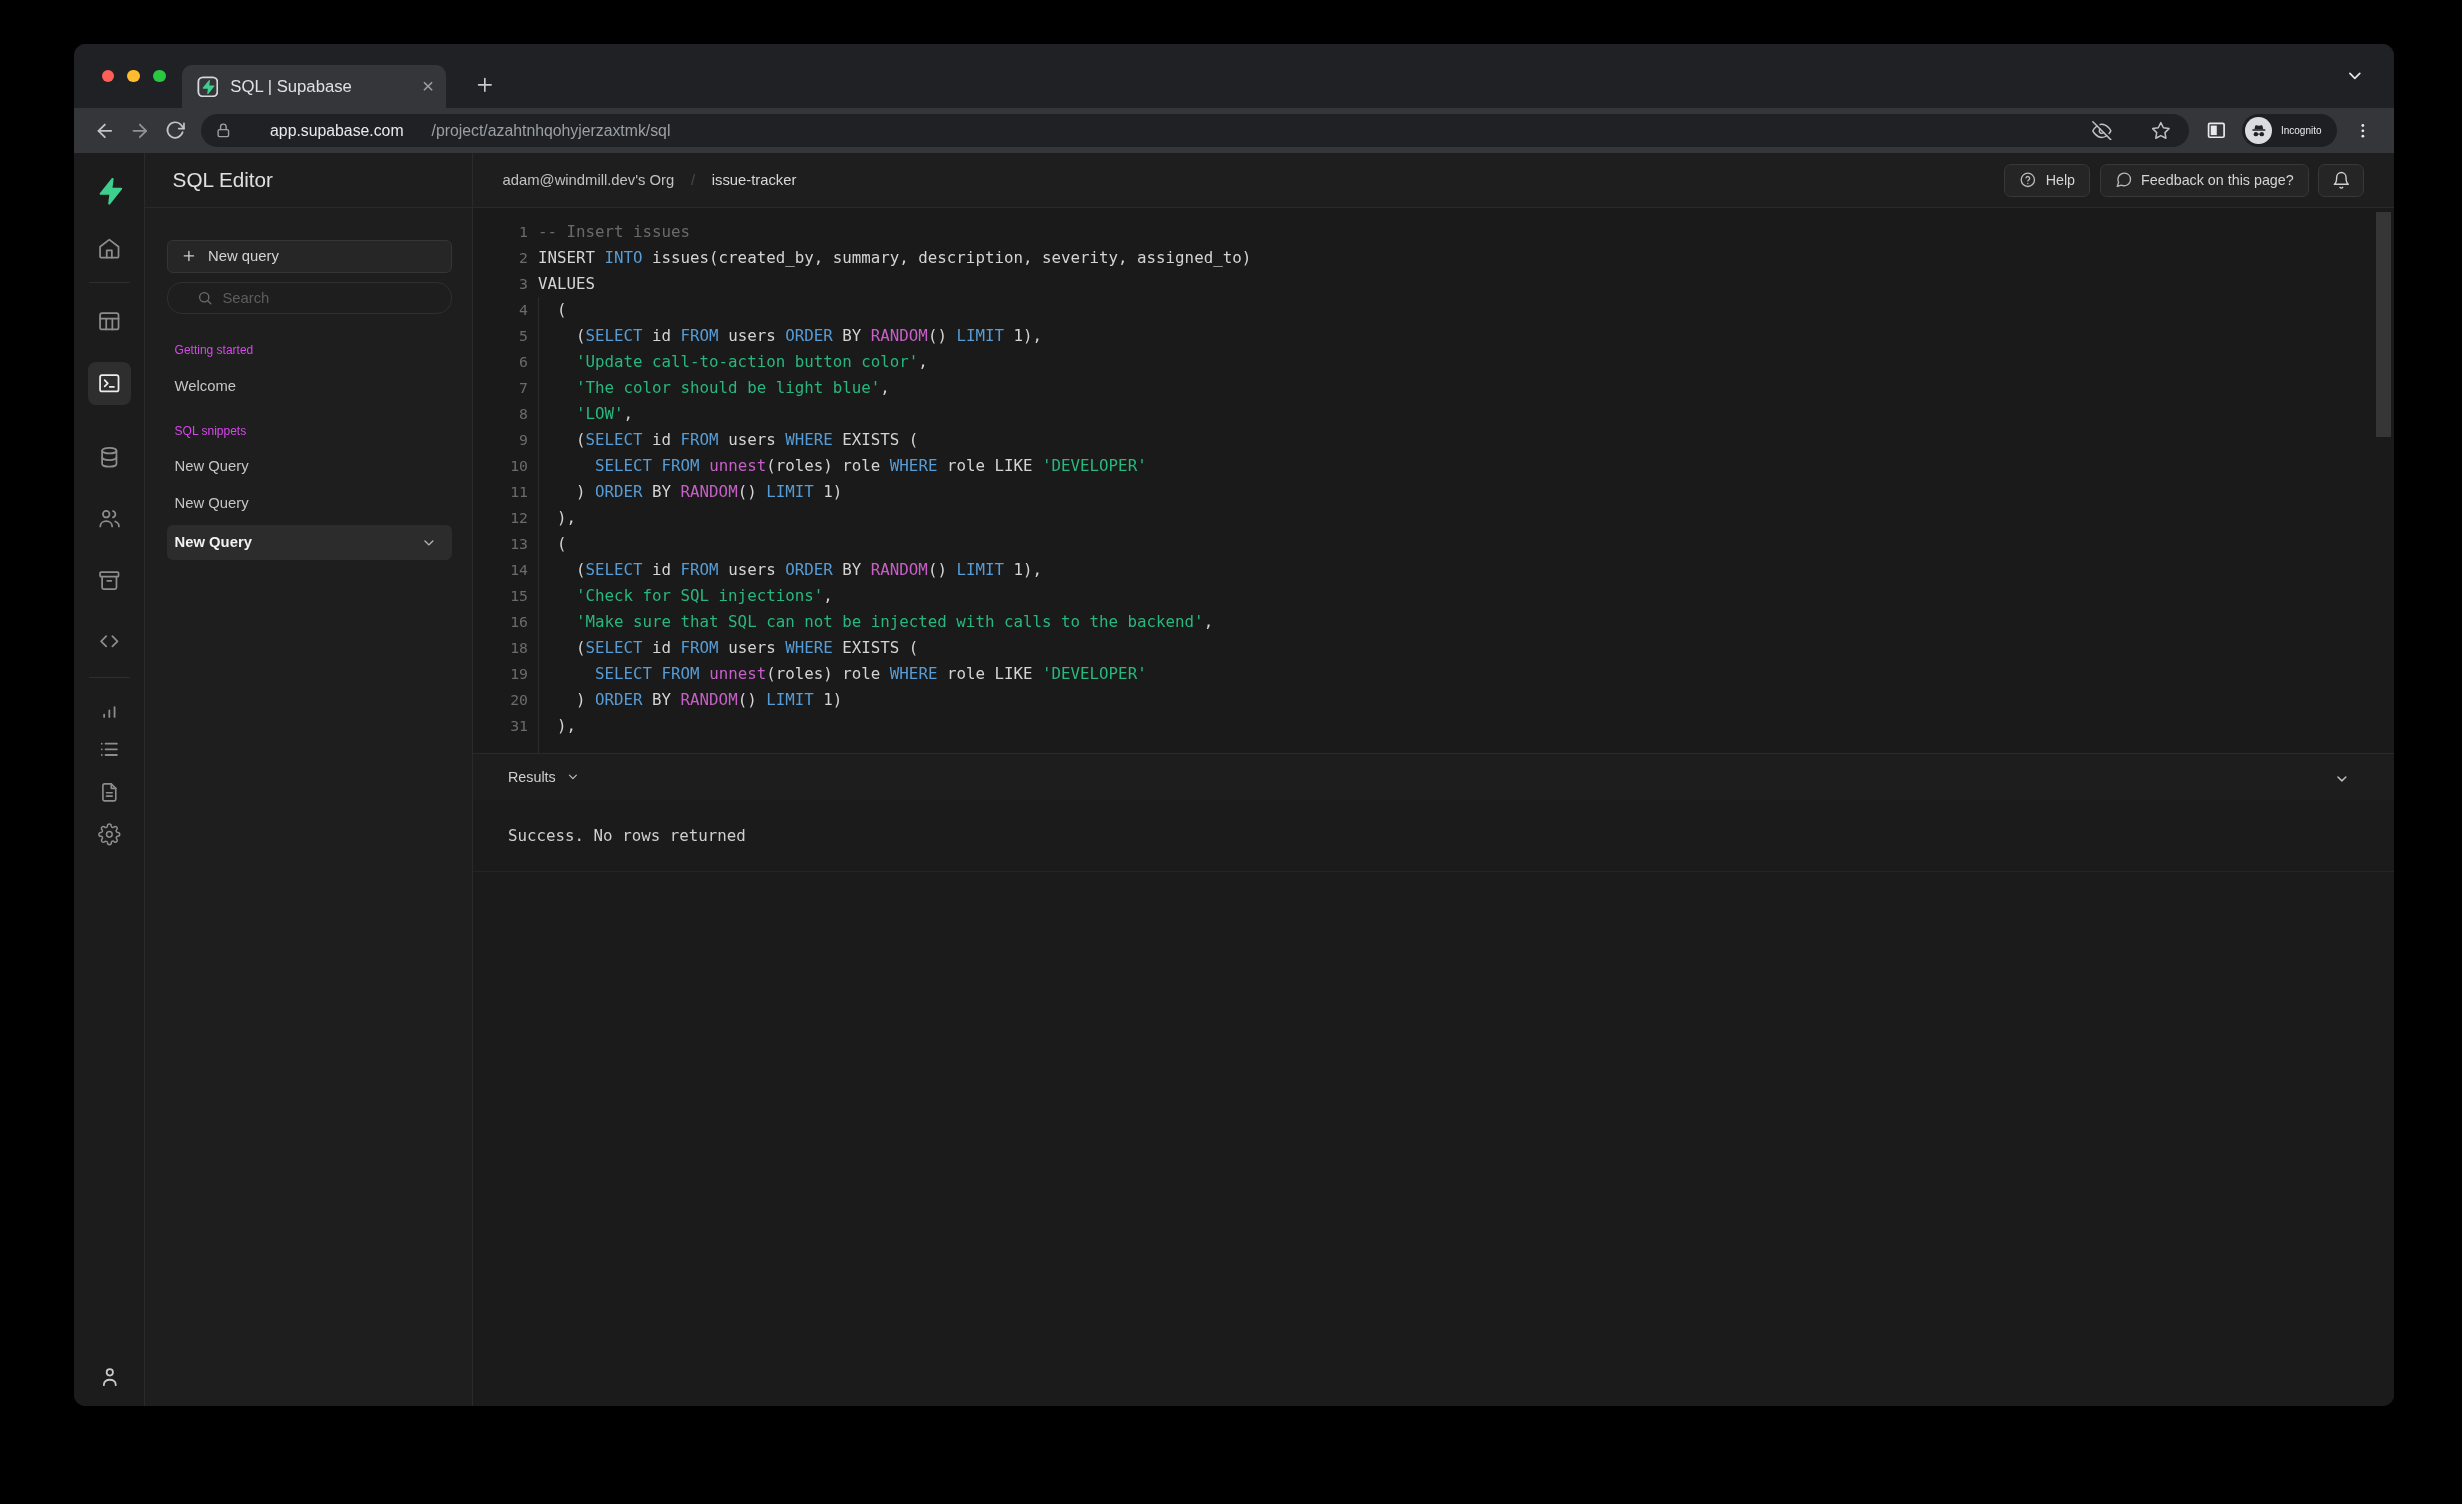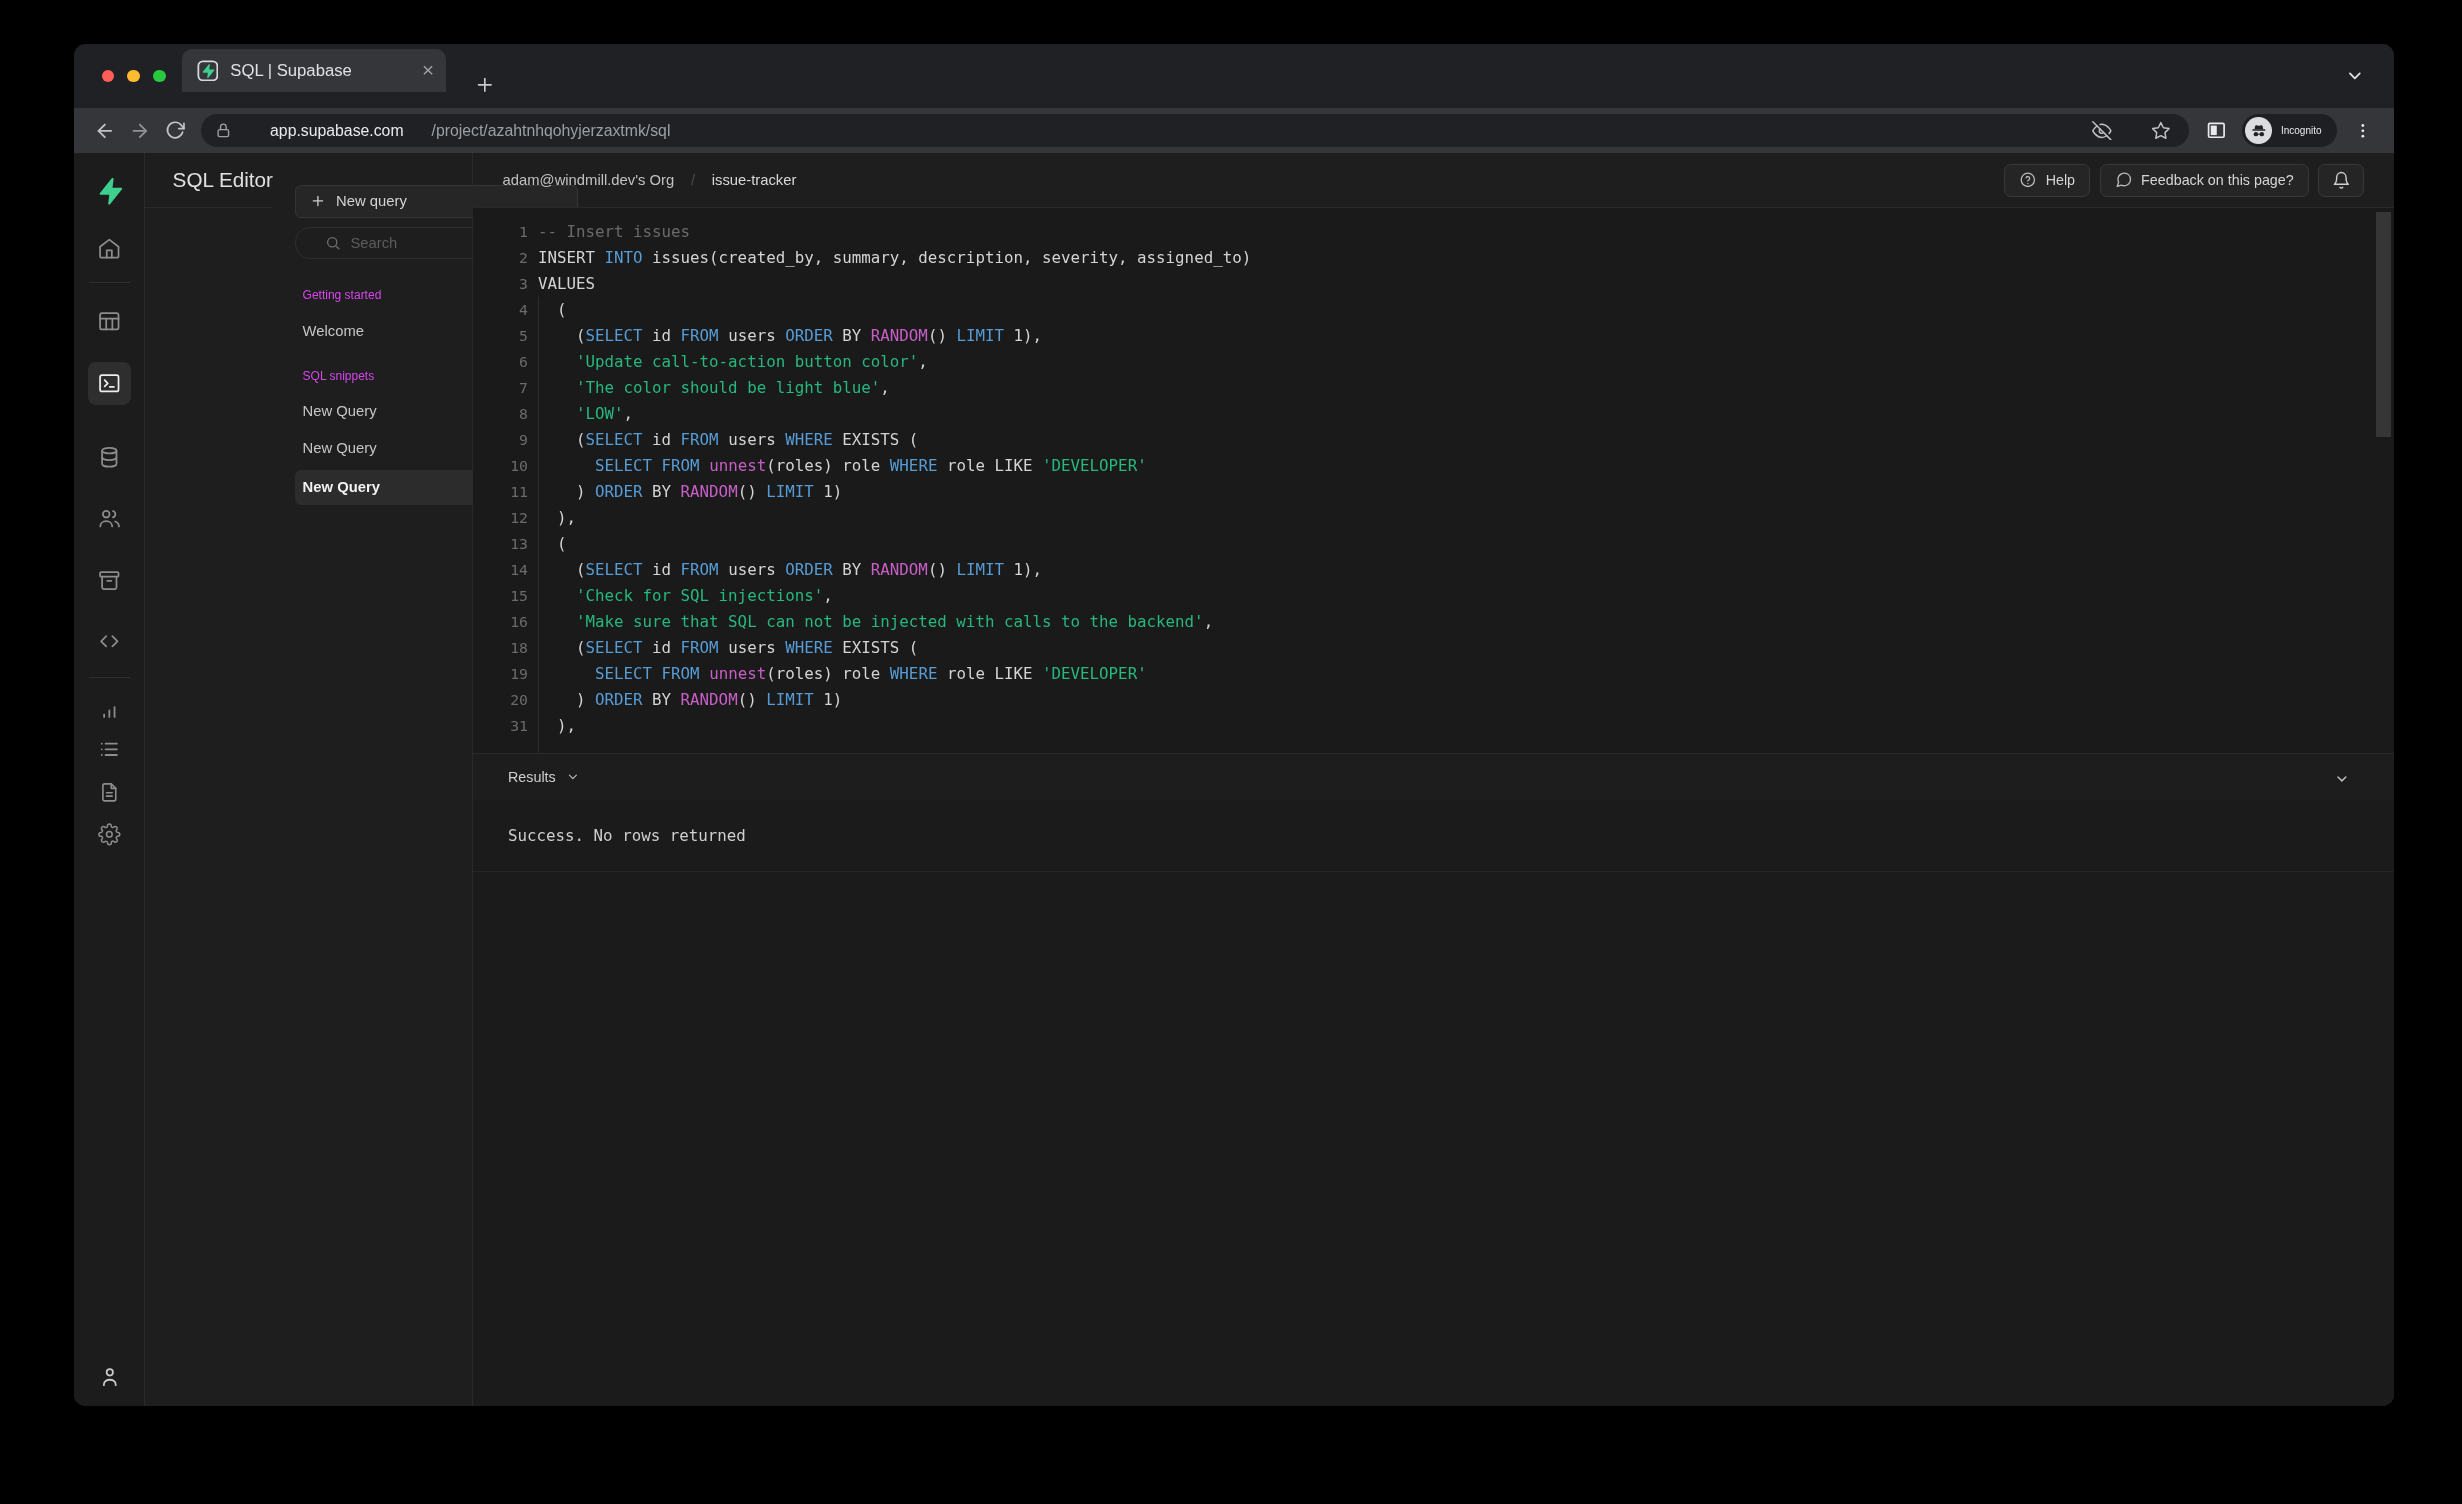--- a/index.html
+++ b/index.html
@@ -5,21 +5,21 @@
   * { margin:0; padding:0; box-sizing:border-box; }
   html,body { width:2463px; height:1504px; background:#000; font-family:"Liberation Sans",sans-serif; }
   .window { position:absolute; left:74px; top:44px; width:2320px; height:1362px;
             border-radius:11.8px; overflow:hidden; background:#1e1e1e; display:flex; flex-direction:column; }
 
   
   .tabstrip { height:64px; background:#202124; position:relative; flex:0 0 auto; }
   .traffic { position:absolute; left:27.6px; top:25.6px; display:flex; gap:12.8px; }
   .dot { width:12.8px; height:12.8px; border-radius:50%; }
   .dot.r{background:#ff5f57} .dot.y{background:#febc2e} .dot.g{background:#28c840}
-  .tab { position:absolute; left:108px; bottom:16px; width:264px; height:43px; background:#35363a;
+  .tab { position:absolute; left:108px; bottom:0; width:264px; height:43px; background:#35363a;
          border-radius:9.9px 9.9px 0 0; display:flex; align-items:center; padding:0 11.8px 0 14.8px; }
   .tab-title { flex:1; color:#dfe1e5; font-size:16.7px; margin-left:11.8px; white-space:nowrap; overflow:hidden; }
   .tab-close { color:#9aa0a6; font-size:20.7px; line-height:1; }
   .newtab { position:absolute; left:396px; bottom:7.9px; width:29.6px; height:29.6px; display:flex; align-items:center; justify-content:center; }
   .tabsearch { position:absolute; right:29.6px; top:21.7px; }
 
   
   .toolbar { height:45px; background:#35363a; display:flex; align-items:center; padding:0 13.8px; flex:0 0 auto; }
   .navbtn { width:35px; height:35px; display:flex; align-items:center; justify-content:center; }
   .urlbar { flex:1; height:33px; background:#202124; border-radius:16.7px; display:flex; align-items:center;
@@ -34,21 +34,21 @@
   .incog-label { color:#e8eaed; font-size:10px; }
 
   
   .app { flex:1; display:flex; min-height:0; background:#1e1e1e; }
 
   .rail { width:71px; background:#1c1c1c; border-right:1px solid #2a2a2a; position:relative; flex:0 0 auto; }
   .rail-btn { position:absolute; left:13.8px; width:43px; height:43px; display:flex; align-items:center; justify-content:center; border-radius:7.9px; }
   .rail-btn.sel { background:#2e2e2e; }
   .rail-div { position:absolute; left:14.8px; width:41px; height:1px; background:#2e2e2e; }
 
-  .panel { width:328px; background:#1e1e1e; border-right:1px solid #2a2a2a; display:flex; flex-direction:row; flex:0 0 auto; }
+  .panel { width:328px; background:#1e1e1e; border-right:1px solid #2a2a2a; display:flex; flex-direction:column; flex:0 0 auto; }
   .panel-header { height:55px; border-bottom:1px solid #292929; display:flex; align-items:center; padding-left:27.6px;
                   font-size:20.7px; color:#e0e0e0; flex:0 0 auto; }
   .panel-body { padding:31.5px 19.7px 0 21.7px; }
   .newquery { height:33px; border:1px solid #353535; background:#262626; border-radius:5.9px; display:flex;
               align-items:center; gap:10.8px; padding:0 13.8px; color:#d3d3d3; font-size:14.8px; }
   .searchbox { margin-top:9.9px; height:31.5px; border:1px solid #2f2f2f; border-radius:15px; display:flex;
                align-items:center; gap:9.9px; padding:0 29px; }
   .searchbox input { flex:1; background:transparent; border:none; outline:none; color:#bbb; font-size:14.8px; font-family:inherit; }
   .searchbox input::placeholder { color:#5d5d5d; }
   .section-label { margin:29.6px 0 0 7.9px; color:#d946ef; font-size:12px; }

